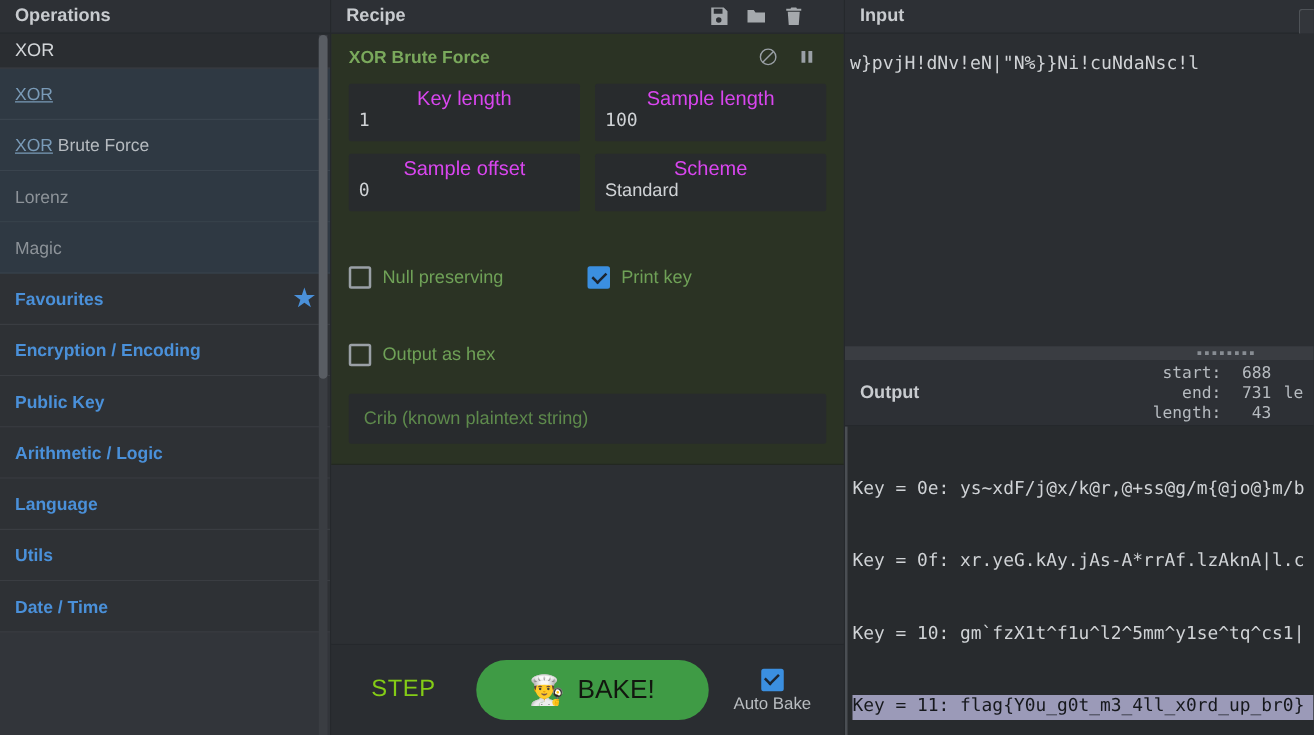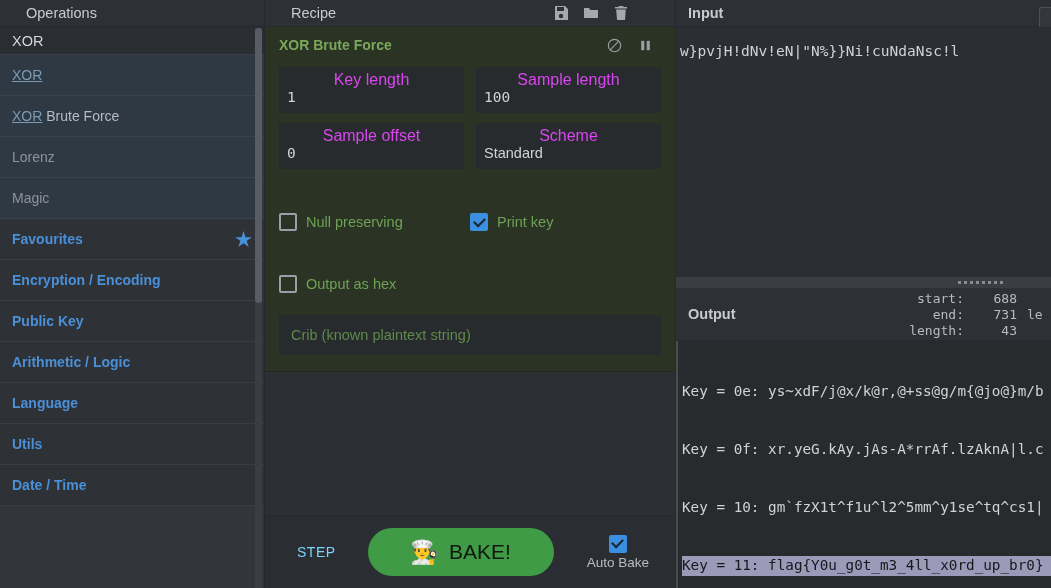--- a/index.html
+++ b/index.html
@@ -14,22 +14,22 @@
   
   #ops-col {
     width: 265px; height: 588px;
     background: #32353a;
     display: flex; flex-direction: column;
     position: relative;
     border-right: 1px solid #25282c;
   }
   .panel-title {
     height: 27px; line-height: 27px;
-    padding: 0 26px;
-    font-size: 14.5px; font-weight: normal;
+    padding: 0 12px;
+    font-size: 14.5px; font-weight: bold;
     color: #c8cbcf;
     background: #2d3035;
     border-bottom: 1px solid #25282c;
     flex: none;
     display: flex; justify-content: space-between;
   }
   #ops-search-wrap { flex: none; }
   #ops-search {
     width: 100%; height: 28px;
     background: #2a2d31;
@@ -141,21 +141,21 @@
 
   #recipe-controls {
     flex: none; height: 73px;
     background: #2a2d31;
     border-top: 1px solid #25282c;
     display: flex; align-items: center;
     padding: 0 18px;
     gap: 18px;
   }
   #step-btn {
-    color: #7dd3fc; font-size: 14px; letter-spacing: .5px;
+    color: #84cc16; font-size: 19px; letter-spacing: .5px;
     padding: 6px 14px; cursor: pointer; background: none; border: none;
     font-family: "Liberation Sans", sans-serif;
   }
   #bake-btn {
     flex: 1; max-width: 186px;
     height: 48px; border-radius: 24px;
     background: #3f9b45; border: none;
     display: flex; align-items: center; justify-content: center; gap: 10px;
     cursor: pointer;
   }
@@ -205,21 +205,21 @@
   #output-head .t {
     font-size: 14.5px; font-weight: bold; color: #c8cbcf;
     padding: 18px 0 0 12px;
   }
   #out-stats {
     position: absolute; right: 34px; top: 3px;
     font-family: "DejaVu Sans Mono", monospace;
     font-size: 13px; line-height: 16px; color: #b6bbc0;
     text-align: right;
   }
-  #out-stats .row { display: flex; justify-content: flex-end; gap: 23px; }
+  #out-stats .row { display: flex; justify-content: flex-end; gap: 10px; }
   #out-stats .k { display: inline-block; }
   #out-stats .v { display: inline-block; min-width: 30px; text-align: right; }
   #out-stats-cut {
     position: absolute; right: 2px; top: 19px;
     font-family: "DejaVu Sans Mono", monospace;
     font-size: 13px; color: #b6bbc0; overflow: hidden; width: 22px;
   }
   #output-body {
     flex: 1; background: #282b2e;
     font-family: "DejaVu Sans Mono", monospace;

